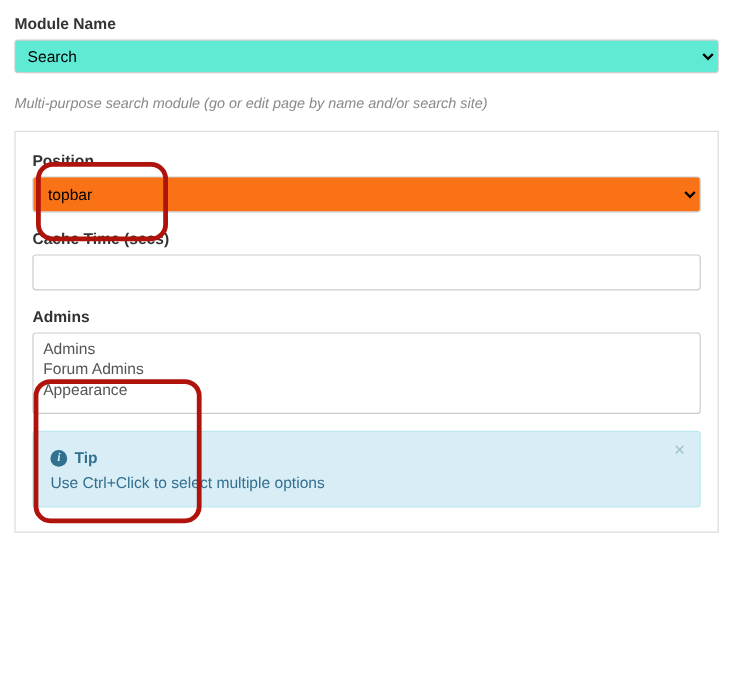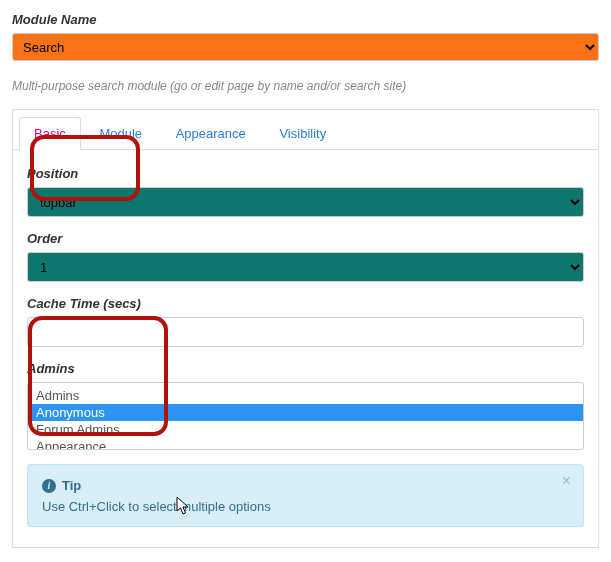--- a/index.html
+++ b/index.html
@@ -5,26 +5,26 @@
   * { box-sizing: border-box; }
   body {
     margin: 0;
     padding: 12px;
     font-family: Arial, Helvetica, sans-serif;
     font-size: 13px;
     color: #333;
     background: #fff;
     width: 611px;
   }
-  .label-bold { font-weight: bold; margin-bottom: 6px; font-size: 13px; font-style: italic; }
+  .label-bold { font-weight: bold; margin-bottom: 6px; font-size: 13px; }
   .select-full {
     width: 100%;
     height: 28px;
     border: 1px solid #ccc;
-    background: #f97316;
+    background: #5eead4;
     font-size: 13px;
     padding: 4px 6px;
     border-radius: 3px;
   }
   .help-text { color: #888; font-style: italic; margin-top: 18px; font-size: 12px; }
   .tabs-wrap { margin-top: 16px; border: 1px solid #ddd; }
   .tabs-bar {
     border-bottom: 1px solid #ddd;
     padding: 6px 6px 0 6px;
   }
@@ -110,68 +110,55 @@
     font-style: italic;
     font-family: Georgia, serif;
   }
   select.native-dd {
     width: 100%;
     height: 30px;
     border: 1px solid #ccc;
     border-radius: 3px;
     padding: 4px 8px;
     font-size: 13px;
-    background: #0f766e;
+    background: #f97316;
   }
 </style>
 </head>
 <body>
 
 <div class="content-wrap">
 
   <div class="label-bold">Module Name</div>
   <select class="select-full">
     <option>Search</option>
   </select>
   <div class="help-text">Multi-purpose search module (go or edit page by name and/or search site)</div>
 
   <div class="tabs-wrap">
-    <div class="tabs-bar">
-      <span class="tab active">Basic</span>
-      <span class="tab">Module</span>
-      <span class="tab">Appearance</span>
-      <span class="tab">Visibility</span>
-    </div>
 
     <div class="tab-content">
 
       <div class="field-group">
         <div class="label-bold">Position</div>
         <select class="native-dd">
           <option>topbar</option>
         </select>
       </div>
 
-      <div class="field-group">
-        <div class="label-bold">Order</div>
-        <select class="native-dd">
-          <option>1</option>
-        </select>
-      </div>
 
       <div class="field-group">
         <div class="label-bold">Cache Time (secs)</div>
         <input type="text" class="input-full" value="" style="">
       </div>
 
       <div class="field-group">
         <div class="label-bold">Admins</div>
         <div class="groups-list">
           <div class="opt">Admins</div>
-          <div class="opt selected">Anonymous</div>
           <div class="opt">Forum Admins</div>
           <div class="opt">Appearance</div>
         </div>
       </div>
 
       <div class="tip-box">
         <span class="tip-close">×</span>
         <div class="tip-title">
           <span class="icon-circle">i</span>
           <span>Tip</span>

